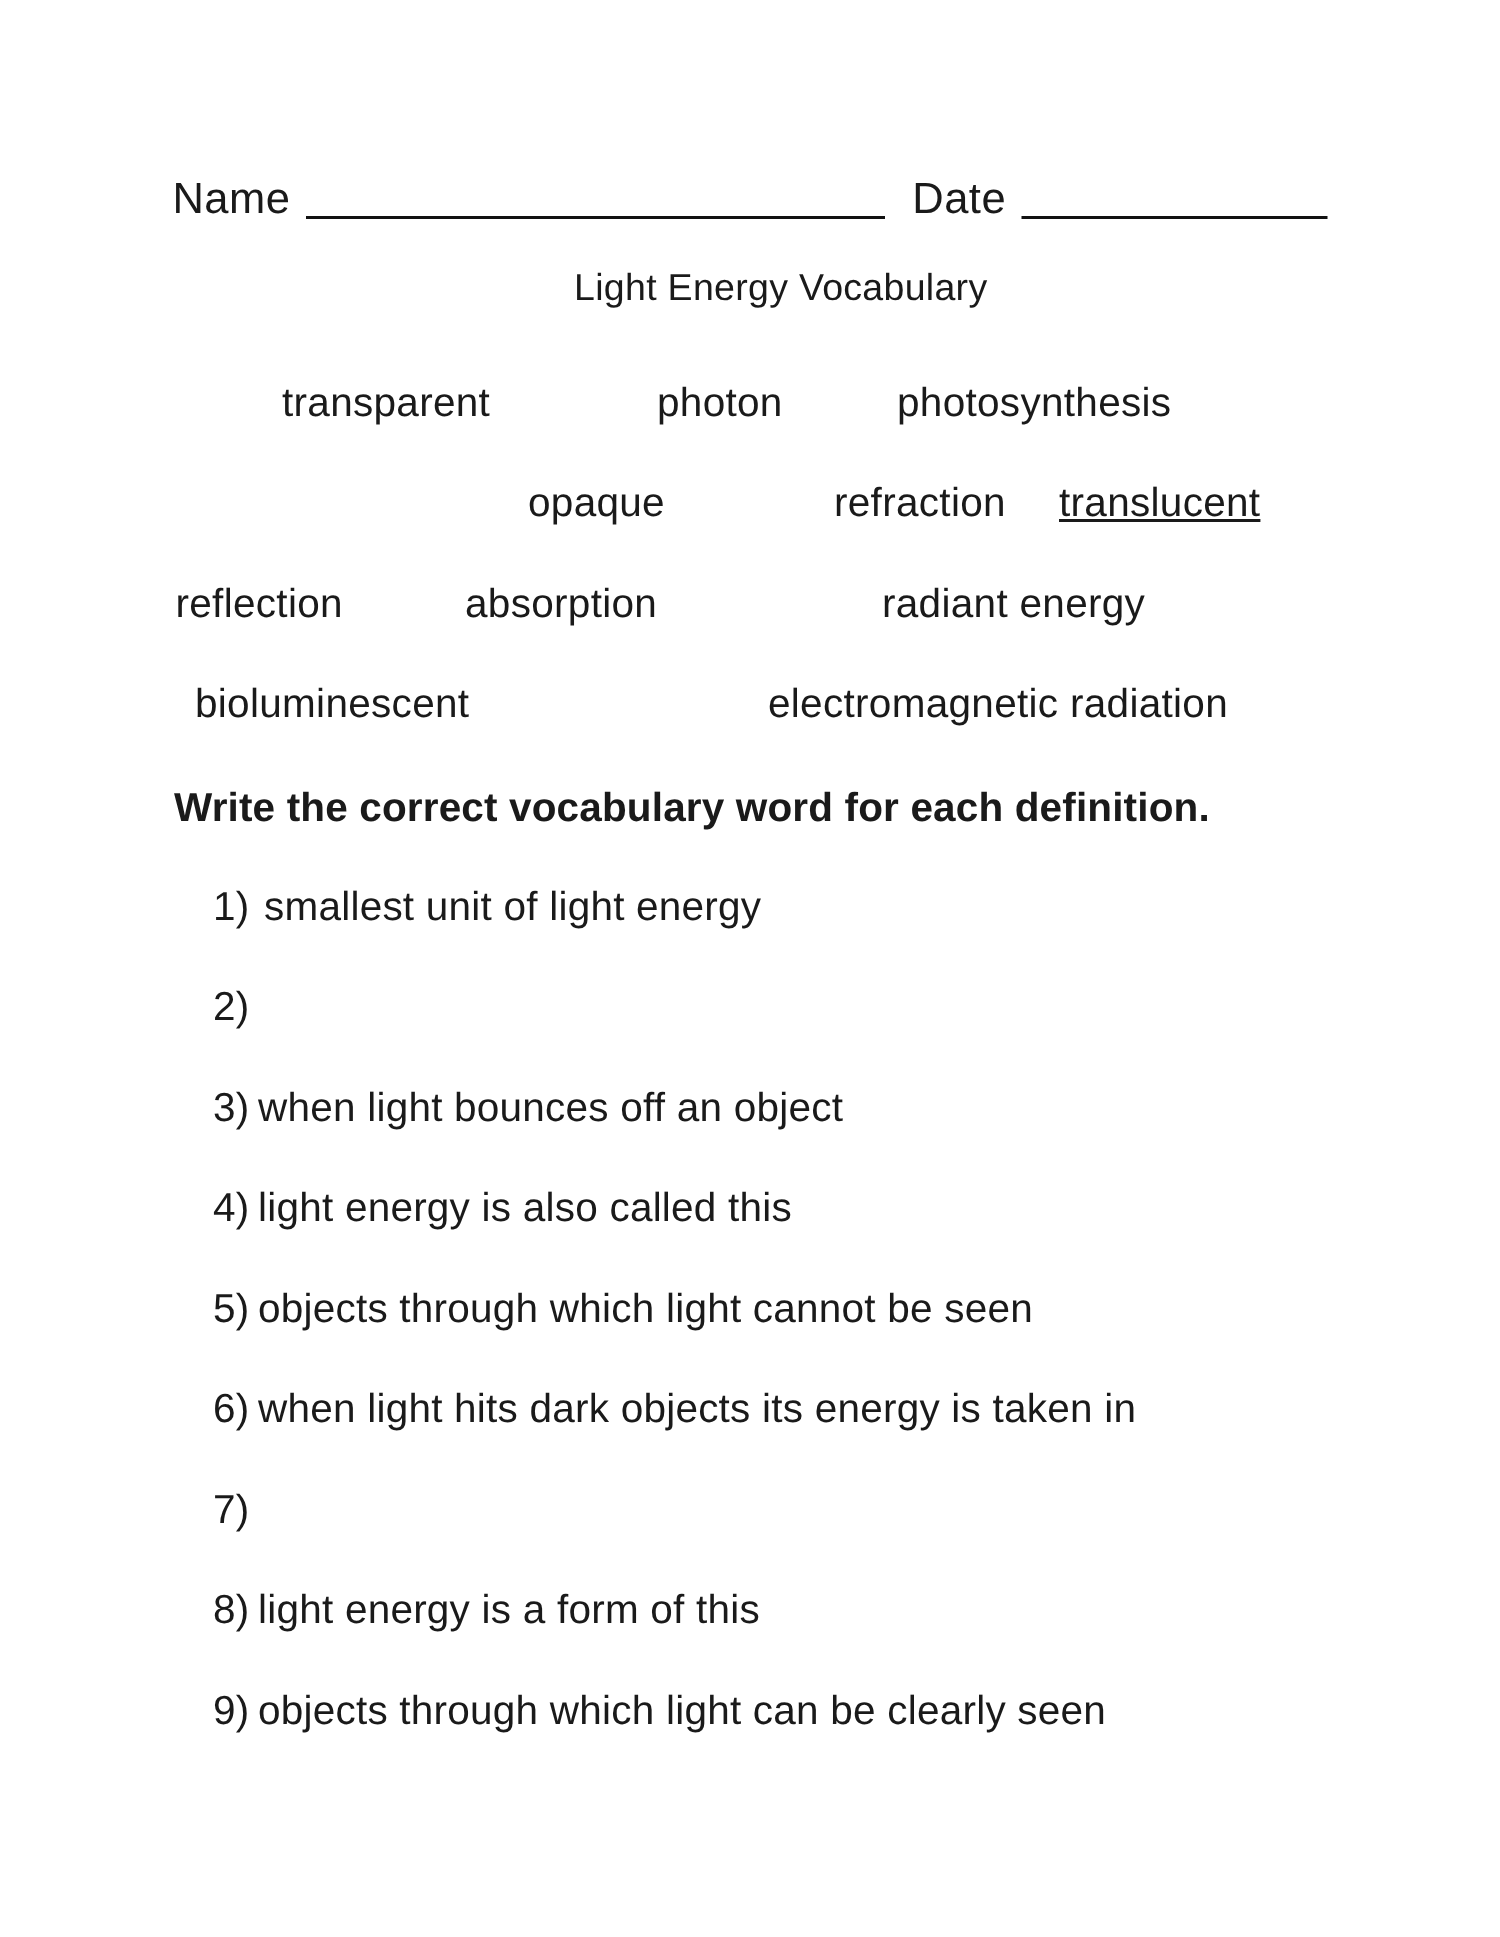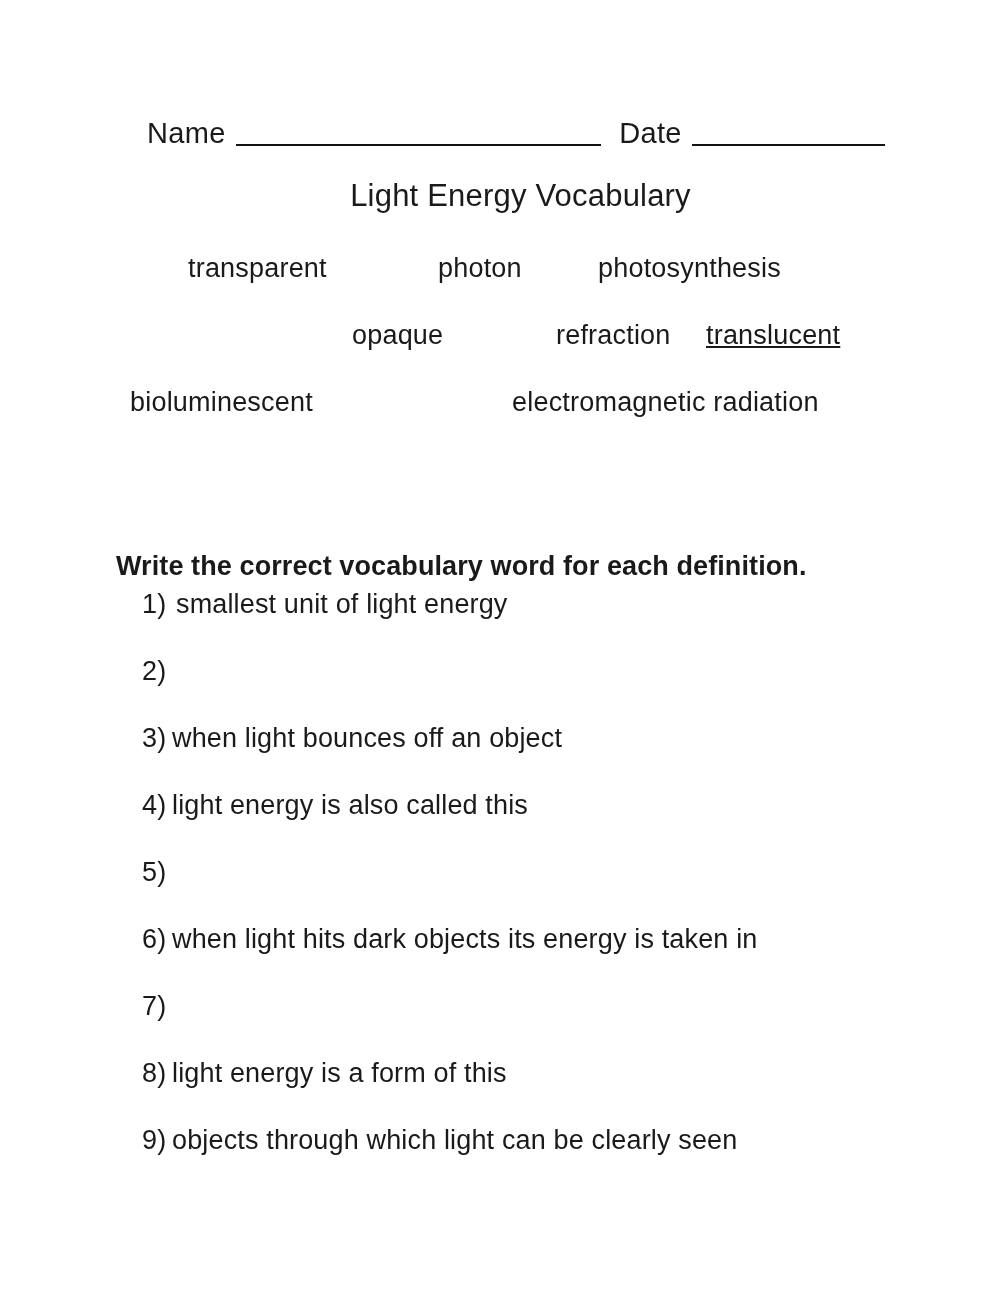--- a/index.html
+++ b/index.html
@@ -34,40 +34,39 @@
     display: flex;
     align-items: flex-end;
   }
   .nd-label {
     font-size: 29px;
     font-weight: 400;
     letter-spacing: 0.3px;
     line-height: 1;
     white-space: nowrap;
     padding-bottom: 2px;
-    margin-left: 32px;
   }
   .nd-rule {
     display: inline-block;
     border-bottom: 2.5px solid #121212;
     height: 0;
     margin-bottom: 4px;
   }
   .nd-rule.name-rule { width: 388px; margin-left: 10px; }
   .nd-rule.date-rule { width: 205px; margin-left: 10px; }
   .nd-label.date-label { margin-left: 18px; }
 
   
   .worksheet-title {
     position: absolute;
     left: 0;
     right: 0;
     top: 178px;
     text-align: center;
-    font-size: 31px;
+    font-size: 25px;
     font-weight: 400;
     letter-spacing: 0.2px;
     line-height: 1.15;
     padding-left: 41px;
   }
 
   
   .word-bank {
     position: absolute;
     left: 0;
@@ -91,21 +90,20 @@
   
   .instruction {
     position: absolute;
     left: 116px;
     top: 522px;
     font-size: 27px;
     font-weight: 700;
     letter-spacing: 0.1px;
     line-height: 1.2;
     white-space: nowrap;
-    margin-top: 28px;
   }
 
   
   .questions {
     position: absolute;
     left: 142px;
     top: 588px;
     right: 40px;
   }
   .question-item {
@@ -146,20 +144,25 @@
       <span class="wb-word" style="left: 188px;">transparent</span>
       <span class="wb-word" style="left: 438px;">photon</span>
       <span class="wb-word" style="left: 598px;">photosynthesis</span>
     </div>
     <div class="wb-row">
       <span class="wb-word" style="left: 352px;">opaque</span>
       <span class="wb-word" style="left: 512px; margin-left: 44px;">refraction</span>
       <span class="wb-word" style="left: 706px; text-decoration: underline;">translucent</span>
     </div>
     <div class="wb-row">
+      <span class="wb-word" style="left: 117px;">reflection</span>
+      <span class="wb-word" style="left: 310px;">absorption</span>
+      <span class="wb-word" style="left: 588px;">radiant energy</span>
+    </div>
+    <div class="wb-row">
       <span class="wb-word" style="left: 130px;">bioluminescent</span>
       <span class="wb-word" style="left: 512px; text-align: right;">electromagnetic radiation</span>
     </div>
   </div>
 
   <div class="instruction">Write the correct vocabulary word for each definition.</div>
 
   <div class="questions">
     <div class="question-item q-first">
       <span class="q-number">1)</span>
@@ -171,20 +174,21 @@
     <div class="question-item">
       <span class="q-number">3)</span>
       <span class="q-text">when light bounces off an object</span>
     </div>
     <div class="question-item">
       <span class="q-number">4)</span>
       <span class="q-text">light energy is also called this</span>
     </div>
     <div class="question-item">
       <span class="q-number">5)</span>
+      <span class="q-text">objects through which light cannot be seen</span>
     </div>
     <div class="question-item">
       <span class="q-number">6)</span>
       <span class="q-text">when light hits dark objects its energy is taken in</span>
     </div>
     <div class="question-item">
       <span class="q-number">7)</span>
     </div>
     <div class="question-item">
       <span class="q-number">8)</span>

